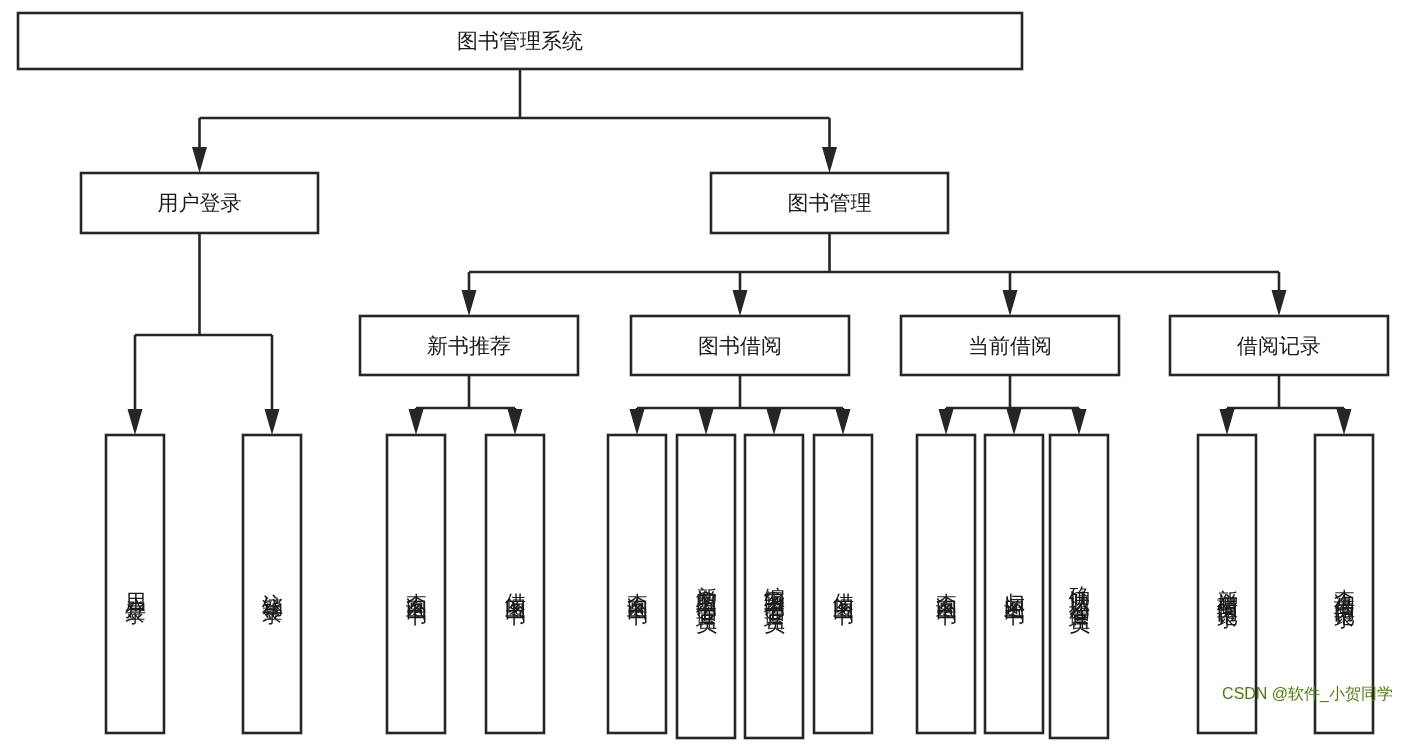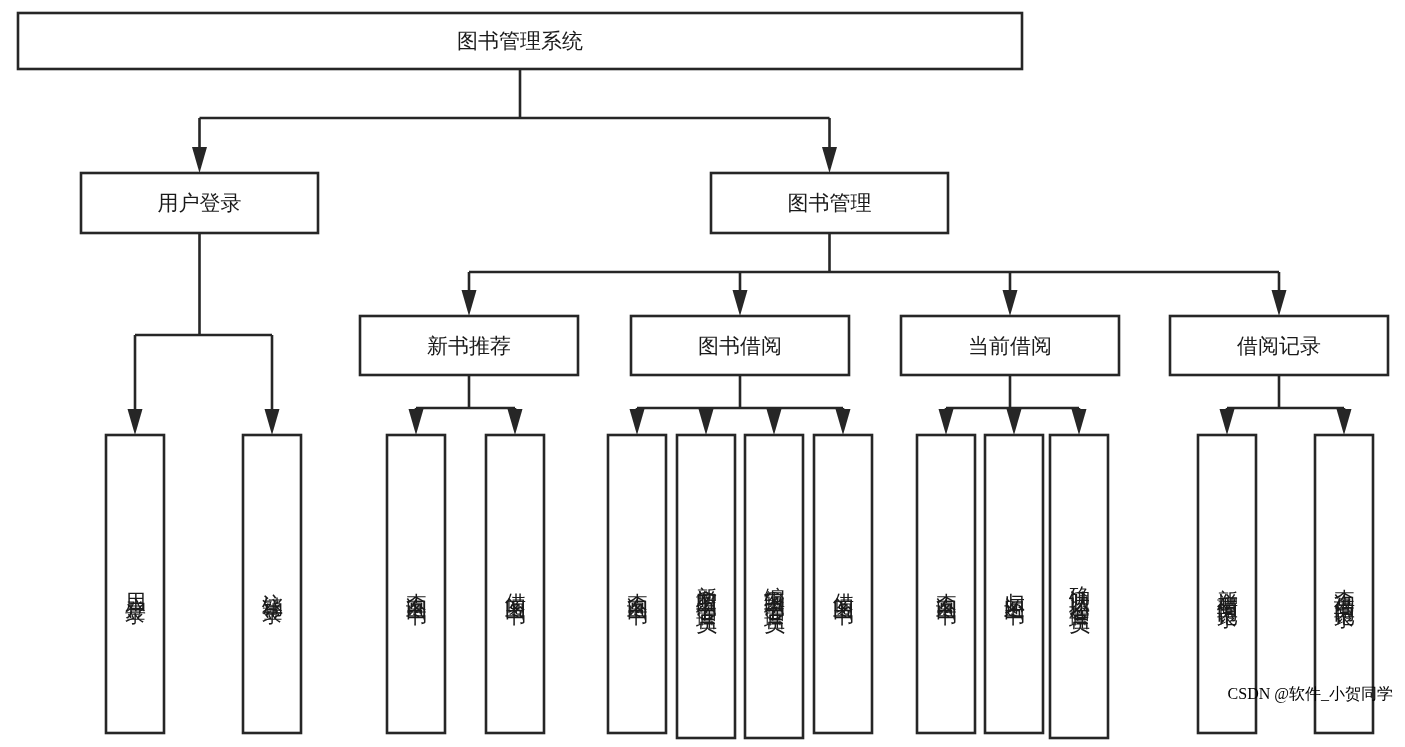--- a/index.html
+++ b/index.html
@@ -55,23 +55,23 @@
   .label-v {
     font-size: 21px;
     writing-mode: vertical-rl;
     text-orientation: upright;
     letter-spacing: 3px;
   }
   .watermark {
     position: absolute;
     right: 12px;
     bottom: 6px;
-    font-family: Liberation Serif, serif;
+    font-family: Liberation Sans, sans-serif;
     font-size: 16px;
-    color: #000000;
+    color: #4d7c0f;
     white-space: nowrap;
     user-select: none;
   }
 </style>
 </head>
 <body>
 
 <div id="diagram-root">
   <svg class="diagram-canvas" viewBox="0 0 1405 747">
     <g id="connectors-layer">

